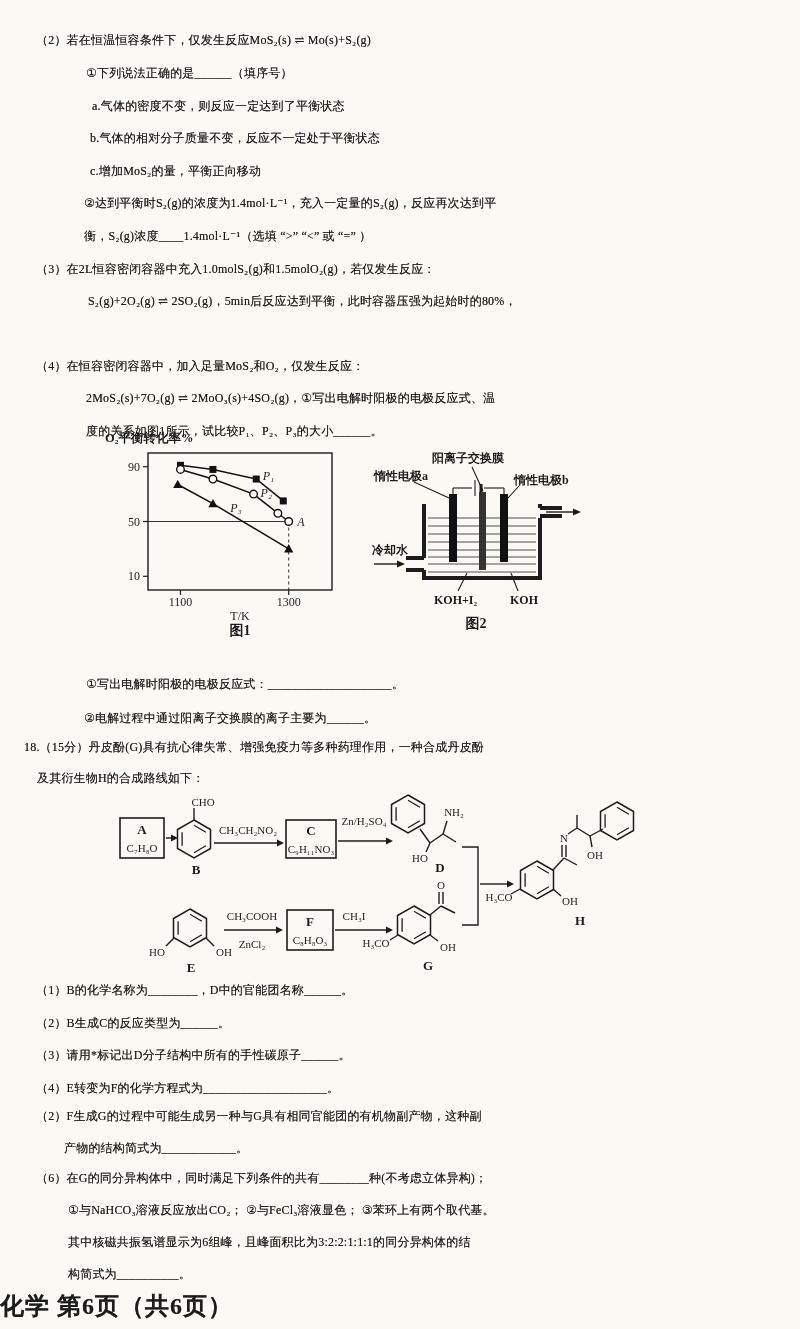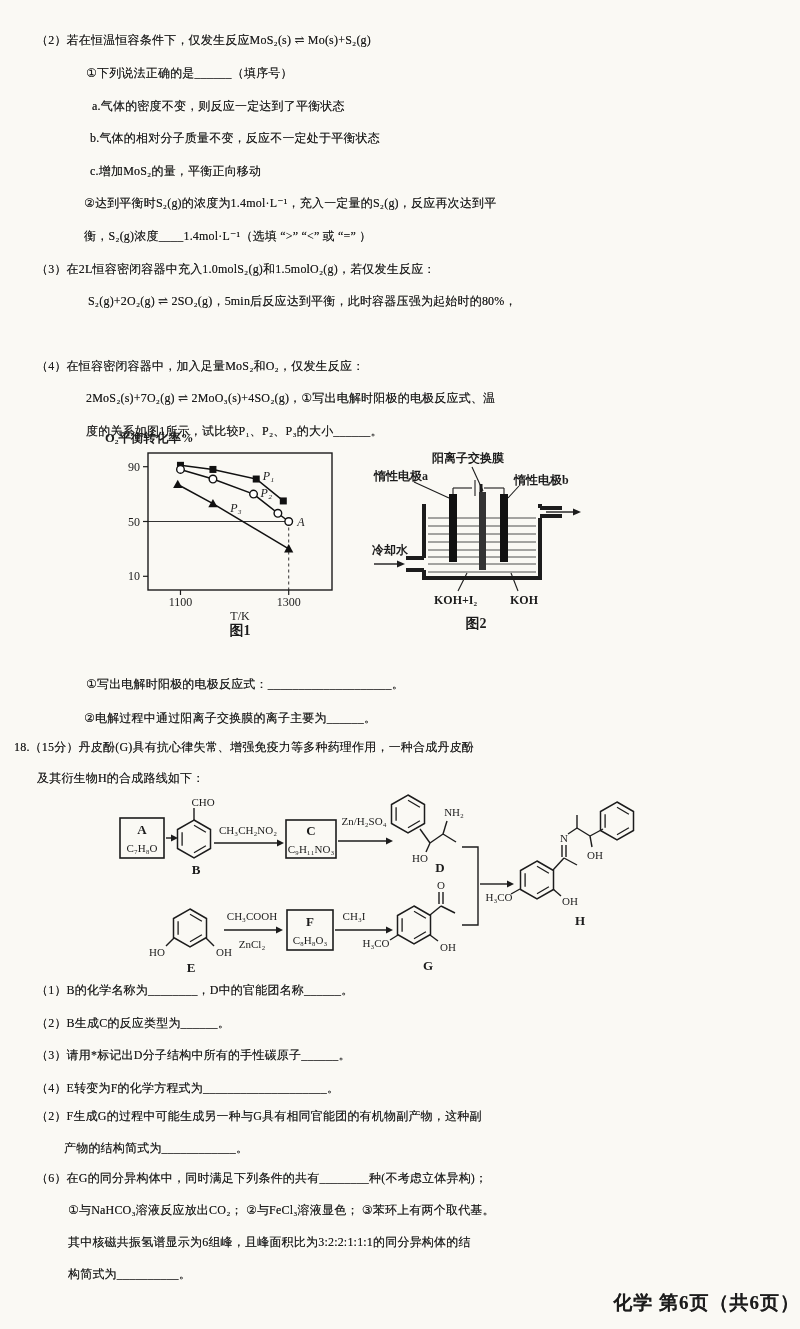--- a/index.html
+++ b/index.html
@@ -11,22 +11,22 @@
     -webkit-font-smoothing:antialiased;
   }
   .page{position:absolute;inset:0;overflow:hidden;}
   .ln{
     position:absolute;white-space:nowrap;
     font-size:12px;line-height:24px;
     text-shadow:0 0 .6px rgba(20,20,20,.65);
     letter-spacing:.2px;
   }
   .footer{
-    position:absolute;left:0;right:0;text-align:right;
-    font-size:19px;font-weight:bold;letter-spacing:1px;
+    position:absolute;left:0;right:8px;text-align:left;
+    font-size:24px;font-weight:bold;letter-spacing:1px;
     text-shadow:0 0 .6px rgba(20,20,20,.6);
   }
   svg{position:absolute;overflow:visible;}
   svg text{
     font-family:"Liberation Serif","DejaVu Serif","DejaVu Sans",serif;
     fill:#1c1c1c;
   }
   .st{stroke:#1c1c1c;stroke-width:1.4;fill:none;}
   .stt{stroke:#1c1c1c;stroke-width:1.1;fill:none;}
   .blk{fill:#1c1c1c;}
@@ -144,21 +144,21 @@
     <text x="142" y="38" font-size="12" font-weight="bold">惰性电极b</text>
     <text x="0" y="108" font-size="12" font-weight="bold">冷却水</text>
     <text x="62" y="158" font-size="12" font-weight="bold">KOH+I₂</text>
     <text x="138" y="158" font-size="12" font-weight="bold">KOH</text>
     <text x="104" y="182" font-size="14" font-weight="bold" text-anchor="middle">图2</text>
   </svg>
 
   <div class="ln" style="left:86px;top:672px">①写出电解时阳极的电极反应式：____________________。</div>
   <div class="ln" style="left:84px;top:706px">②电解过程中通过阳离子交换膜的离子主要为______。</div>
 
-  <div class="ln" style="left:14px;top:735px">18.（15分）丹皮酚(G)具有抗心律失常、增强免疫力等多种药理作用，一种合成丹皮酚</div>
+  <div class="ln" style="left:24px;top:735px">18.（15分）丹皮酚(G)具有抗心律失常、增强免疫力等多种药理作用，一种合成丹皮酚</div>
   <div class="ln" style="left:37px;top:766px">及其衍生物H的合成路线如下：</div>
 
   <svg width="745" height="200" style="left:55px;top:788px" viewBox="55 788 745 200">
     <defs>
       <g id="benz">
         <polygon points="0,-19 16.5,-9.5 16.5,9.5 0,19 -16.5,9.5 -16.5,-9.5" fill="none" stroke="#1c1c1c" stroke-width="1.5"></polygon>
         <line x1="0" y1="-13.7" x2="11.9" y2="-6.8" stroke="#1c1c1c" stroke-width="1.3"></line>
         <line x1="11.9" y1="6.8" x2="0" y2="13.7" stroke="#1c1c1c" stroke-width="1.3"></line>
         <line x1="-11.9" y1="6.8" x2="-11.9" y2="-6.8" stroke="#1c1c1c" stroke-width="1.3"></line>
       </g>

